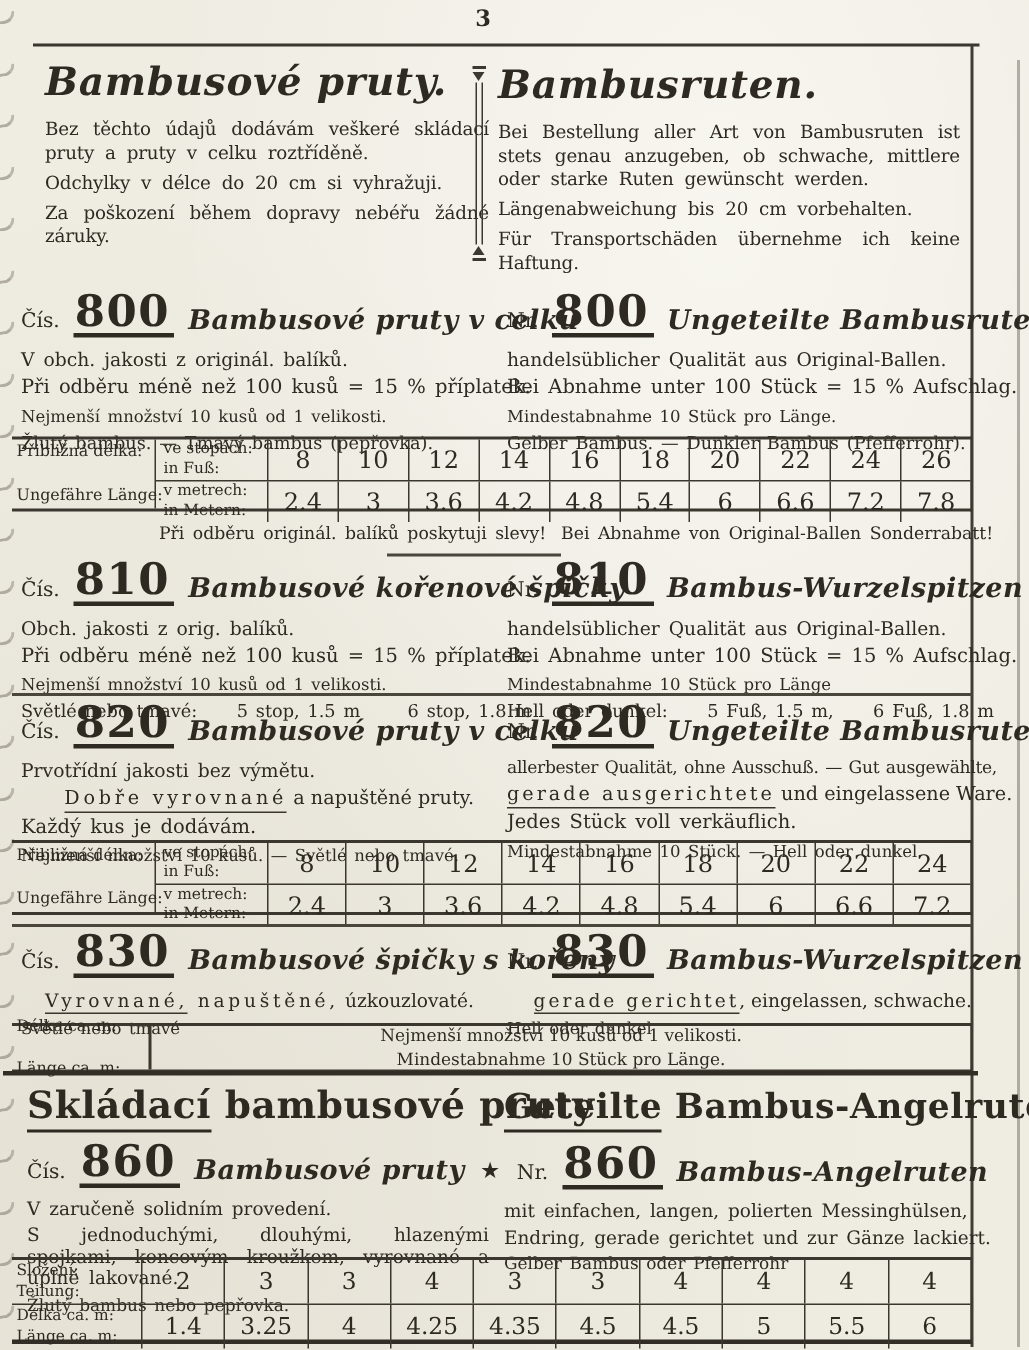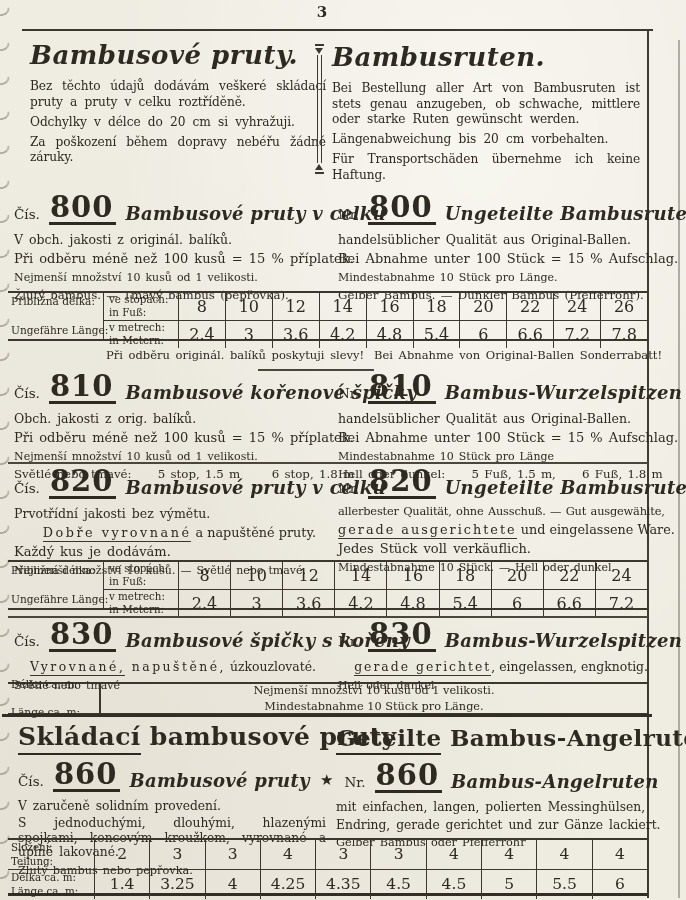--- a/index.html
+++ b/index.html
@@ -334,21 +334,21 @@
   </div>
   <div class="shade">Světlé nebo tmavé</div>
 </div>
 <div class="abs" style="left:338px;top:621px;width:310px;">
   <div class="item-head">
     <span class="prefix">Nr.</span>
     <span class="num">830</span>
     <span class="ititle">Bambus-Wurzelspitzen</span>
   </div>
   <div class="lnem" style="margin-top:7px;font-size:12.4px;">
-    <span class="em-u" style="letter-spacing:2px;">gerade gerichtet</span><span>, eingelassen, engknotig.</span>
+    <span class="em-u" style="letter-spacing:2px;">gerade gerichtet</span><span>, eingelassen, schwache.</span>
   </div>
   <div class="shade">Hell oder dunkel</div>
 </div>
 
 <div class="abs ptable t830" style="left:8px;top:682px;width:640px;">
   <div class="rowlabel" style="width:92px;">
     <div>Délka ca. m:</div>
     <div>Länge ca. m:</div>
   </div>
   <div class="notecell">

